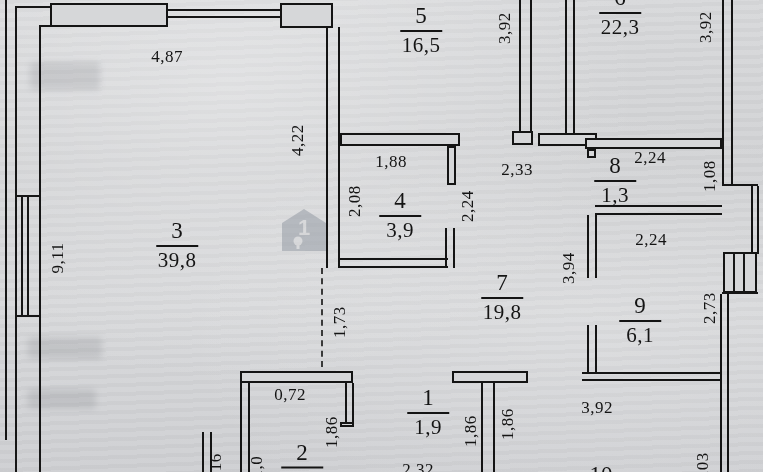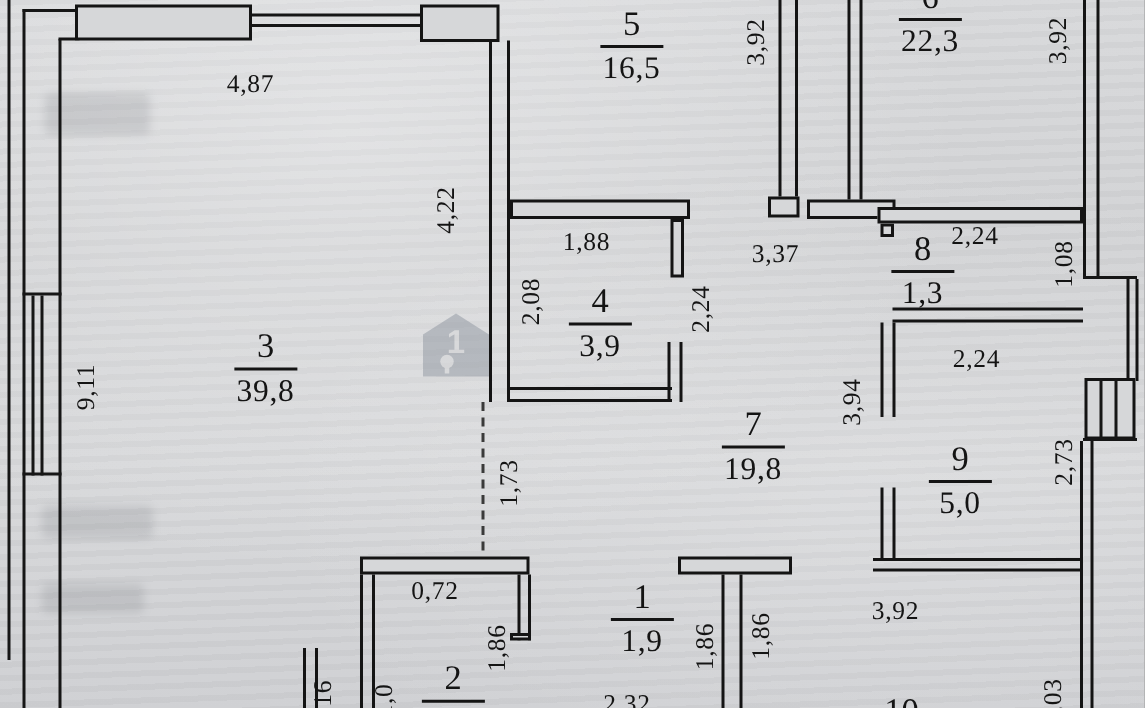--- a/index.html
+++ b/index.html
@@ -109,30 +109,30 @@
   </div>
 
 <div class="room" style="left: 428px; top: 412px;"><span class="num">1</span><span class="area">1,9</span></div>
     <div class="room" style="left: 302px; top: 456px;"><span class="num">2</span><span class="area"></span></div>
     <div class="room" style="left: 177px; top: 245px;"><span class="num">3</span><span class="area">39,8</span></div>
     <div class="room" style="left: 400px; top: 215px;"><span class="num">4</span><span class="area">3,9</span></div>
     <div class="room" style="left: 421px; top: 30px;"><span class="num">5</span><span class="area">16,5</span></div>
     <div class="room" style="left: 620px; top: 12px;"><span class="num">6</span><span class="area">22,3</span></div>
     <div class="room" style="left: 502px; top: 297px;"><span class="num">7</span><span class="area">19,8</span></div>
     <div class="room" style="left: 615px; top: 180px;"><span class="num">8</span><span class="area">1,3</span></div>
-    <div class="room" style="left: 640px; top: 320px;"><span class="num">9</span><span class="area">5,0</span></div>
+    <div class="room" style="left: 640px; top: 320px;"><span class="num">9</span><span class="area">6,1</span></div>
     <div class="room" style="left: 601px; top: 478px;"><span class="num">10</span><span class="area"></span></div>
     <span class="dim" style="left: 167px; top: 56px;">4,87</span>
     <span class="dim v" style="left: 297px; top: 140px;">4,22</span>
     <span class="dim v" style="left: 57px; top: 258px;">9,11</span>
     <span class="dim" style="left: 391px; top: 161px;">1,88</span>
     <span class="dim v" style="left: 354px; top: 201px;">2,08</span>
     <span class="dim v" style="left: 467px; top: 206px;">2,24</span>
     <span class="dim v" style="left: 504px; top: 28px;">3,92</span>
-    <span class="dim" style="left: 517px; top: 169px;">3,37</span>
+    <span class="dim" style="left: 517px; top: 169px;">2,33</span>
     <span class="dim v" style="left: 705px; top: 27px;">3,92</span>
     <span class="dim" style="left: 650px; top: 157px;">2,24</span>
     <span class="dim v" style="left: 709px; top: 176px;">1,08</span>
     <span class="dim" style="left: 651px; top: 239px;">2,24</span>
     <span class="dim v" style="left: 568px; top: 268px;">3,94</span>
     <span class="dim v" style="left: 709px; top: 308px;">2,73</span>
     <span class="dim v" style="left: 339px; top: 322px;">1,73</span>
     <span class="dim" style="left: 290px; top: 394px;">0,72</span>
     <span class="dim v" style="left: 331px; top: 432px;">1,86</span>
     <span class="dim v" style="left: 470px; top: 431px;">1,86</span>

